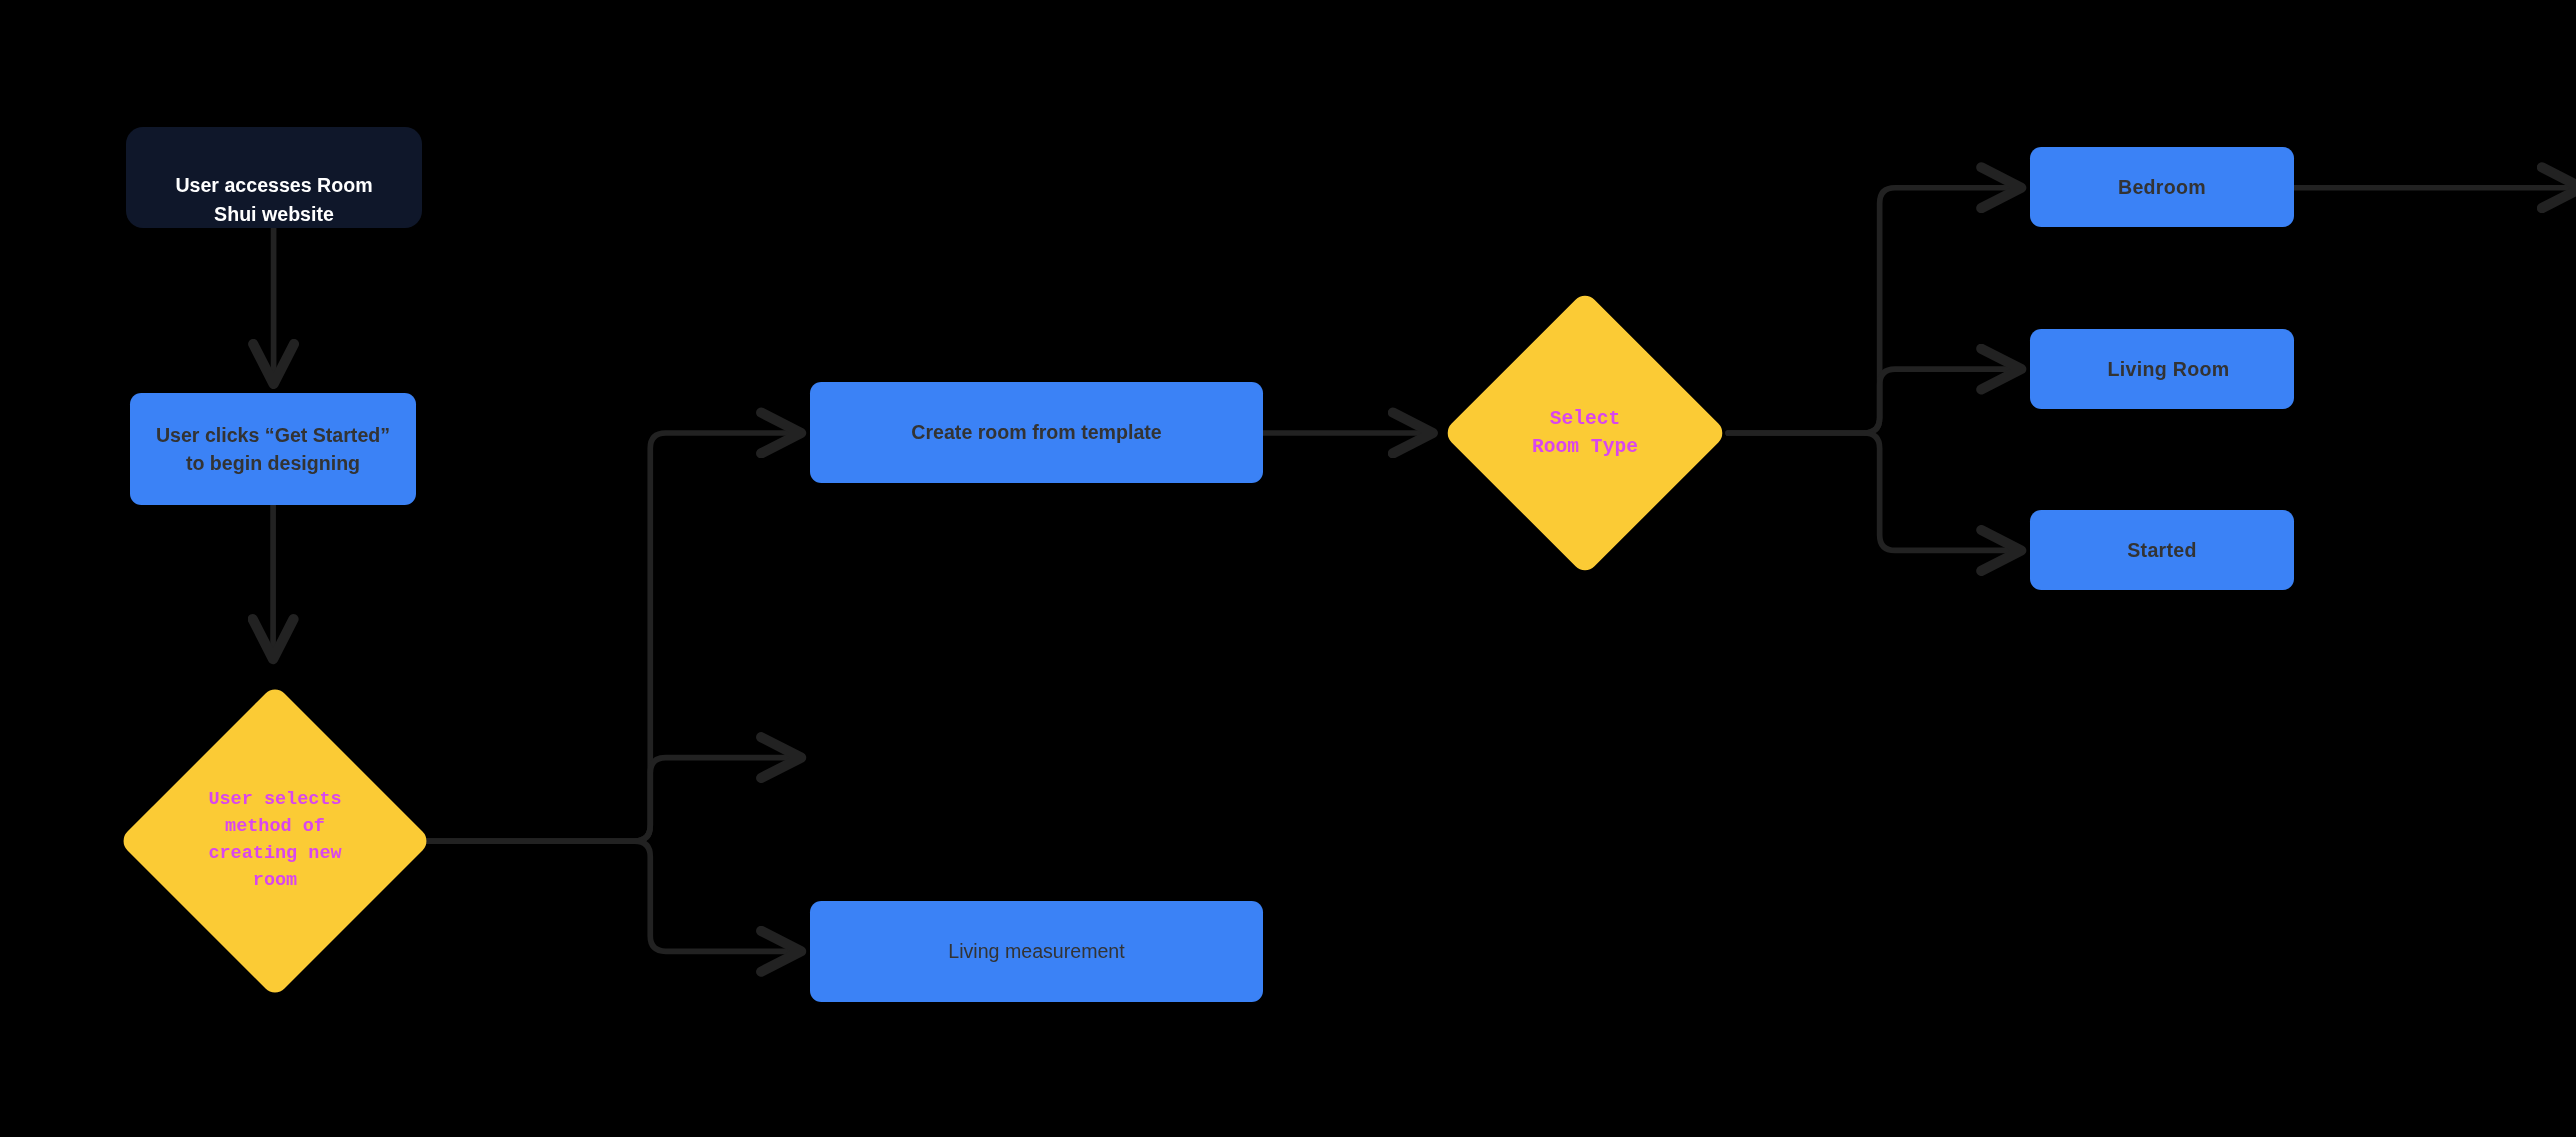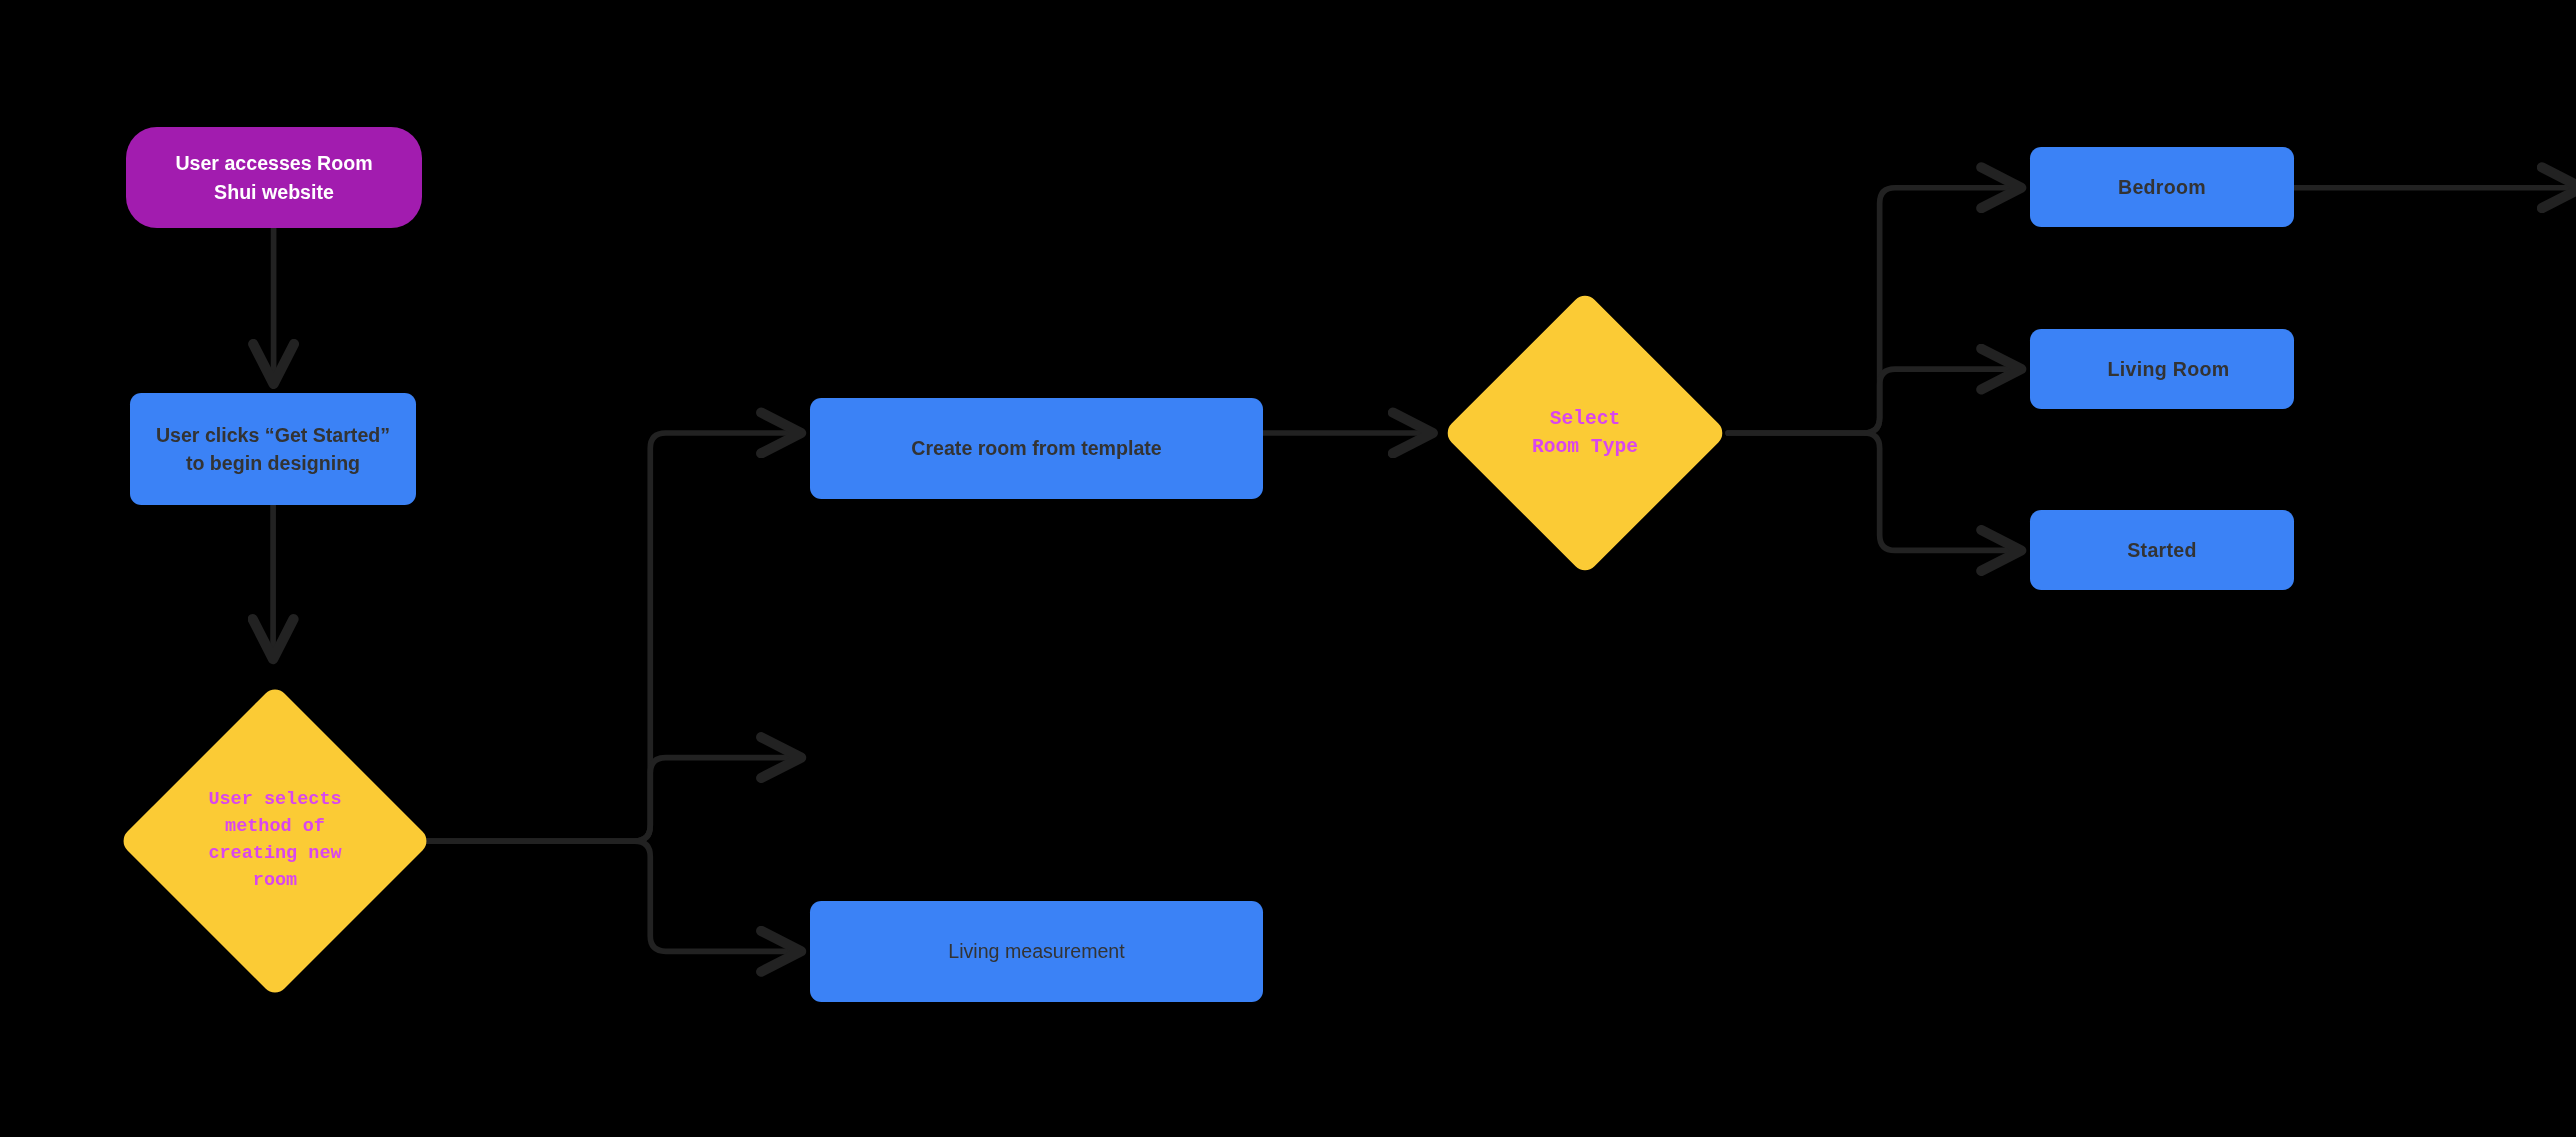--- a/index.html
+++ b/index.html
@@ -37,24 +37,25 @@
     line-height: 1.45;
   }
   .node-label {
     display: block;
     width: 100%;
     white-space: pre-line;
   }
 
   
   .node.terminal {
-    background: #a21caf;
-    border-radius: 31px;
+    background: #0f172a;
+    border-radius: 17px;
     color: #FFFFFF;
     font-weight: bold;
+    align-items: flex-end;
   }
   
   .node.process {
     background: #3b82f6;
     border-radius: 11.3px;
     color: #333333;
   }
   .node.process.bold  { font-weight: bold; }
   .node.process.regular { font-weight: normal; }
 
@@ -135,21 +136,21 @@
 method of
 creating new
 room</span>
   </div>
 
   <div class="node process bold" style="left:130px; top:393px; width:286px; height:112px; font-size:19.6px;">
     <span class="node-label">User clicks “Get Started”
 to begin designing</span>
   </div>
 
-  <div class="node process bold" style="left:810px; top:382px; width:453px; height:101px; font-size:19.6px;margin-top:16px;">
+  <div class="node process bold" style="left:810px; top:382px; width:453px; height:101px; font-size:19.6px;">
     <span class="node-label">Create room from template</span>
   </div>
 
 
   <div class="node process regular" style="left:810px; top:901px; width:453px; height:101px; font-size:19.6px;">
     <span class="node-label">Living measurement</span>
   </div>
 
   <div class="node decision" style="left:1442px; top:290px; width:286px; height:286px; font-size:19.6px;">
     <span class="diamond-shape" style="width:202px; height:202px;"></span>

